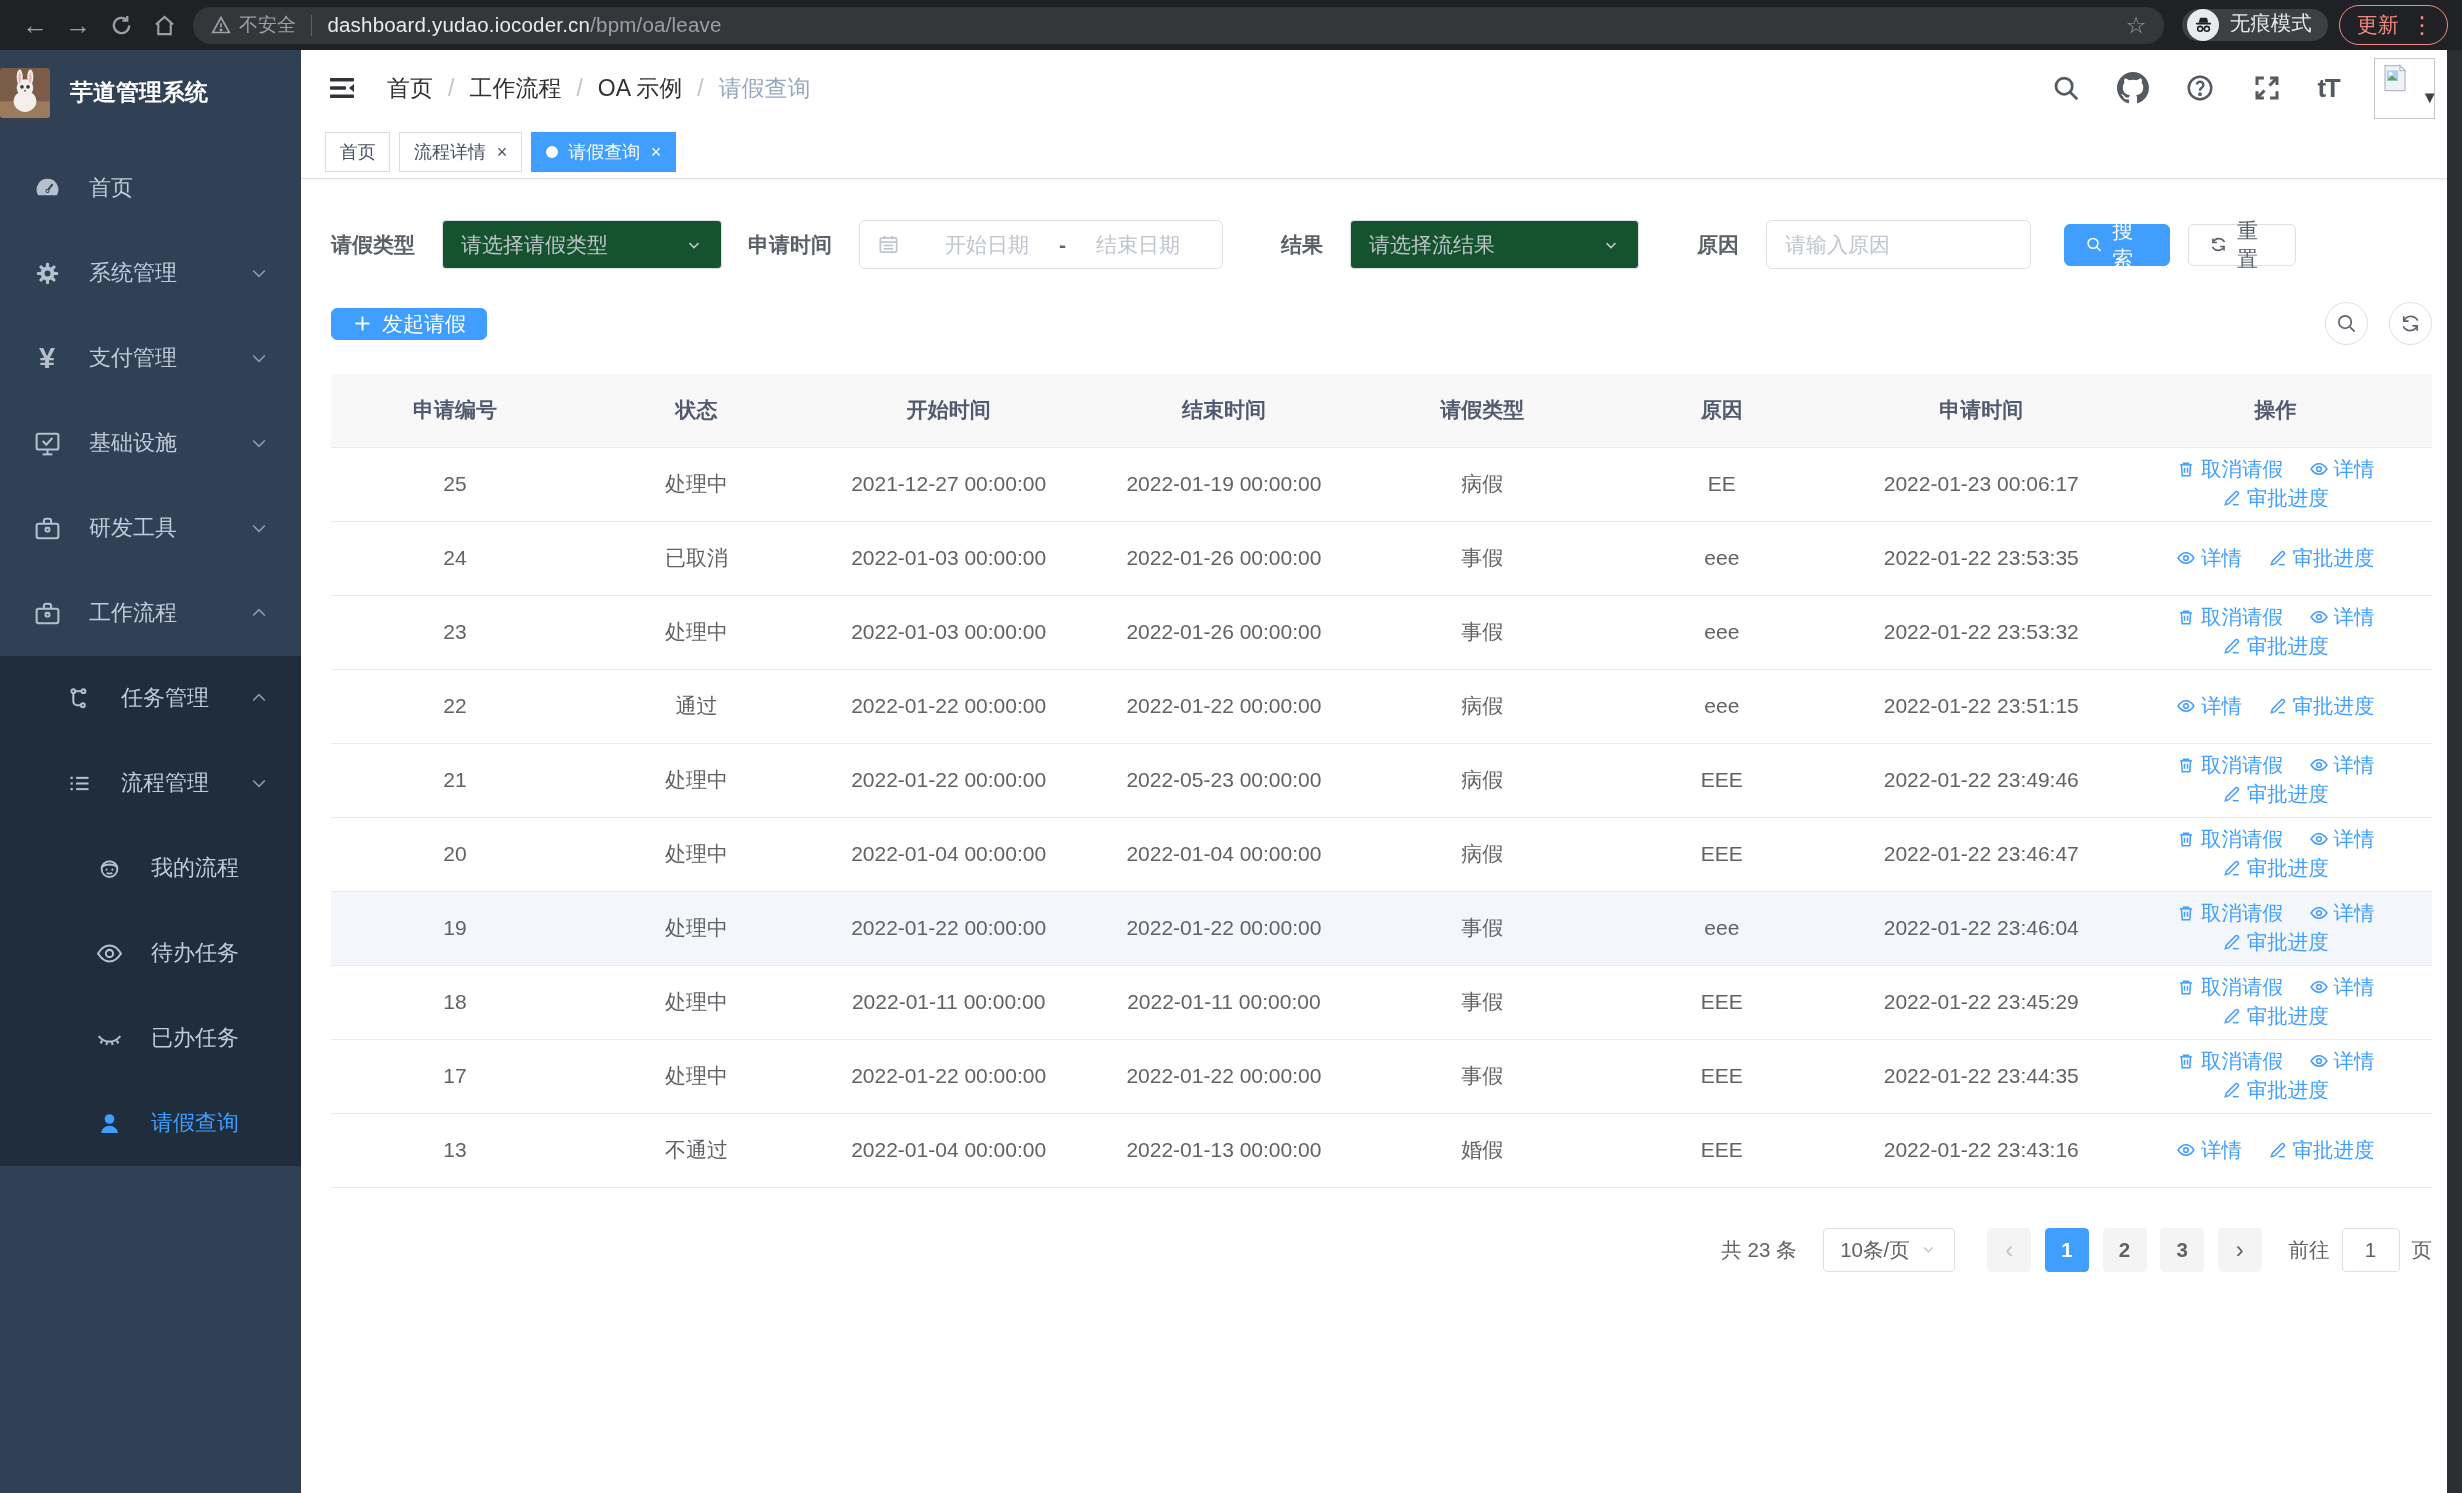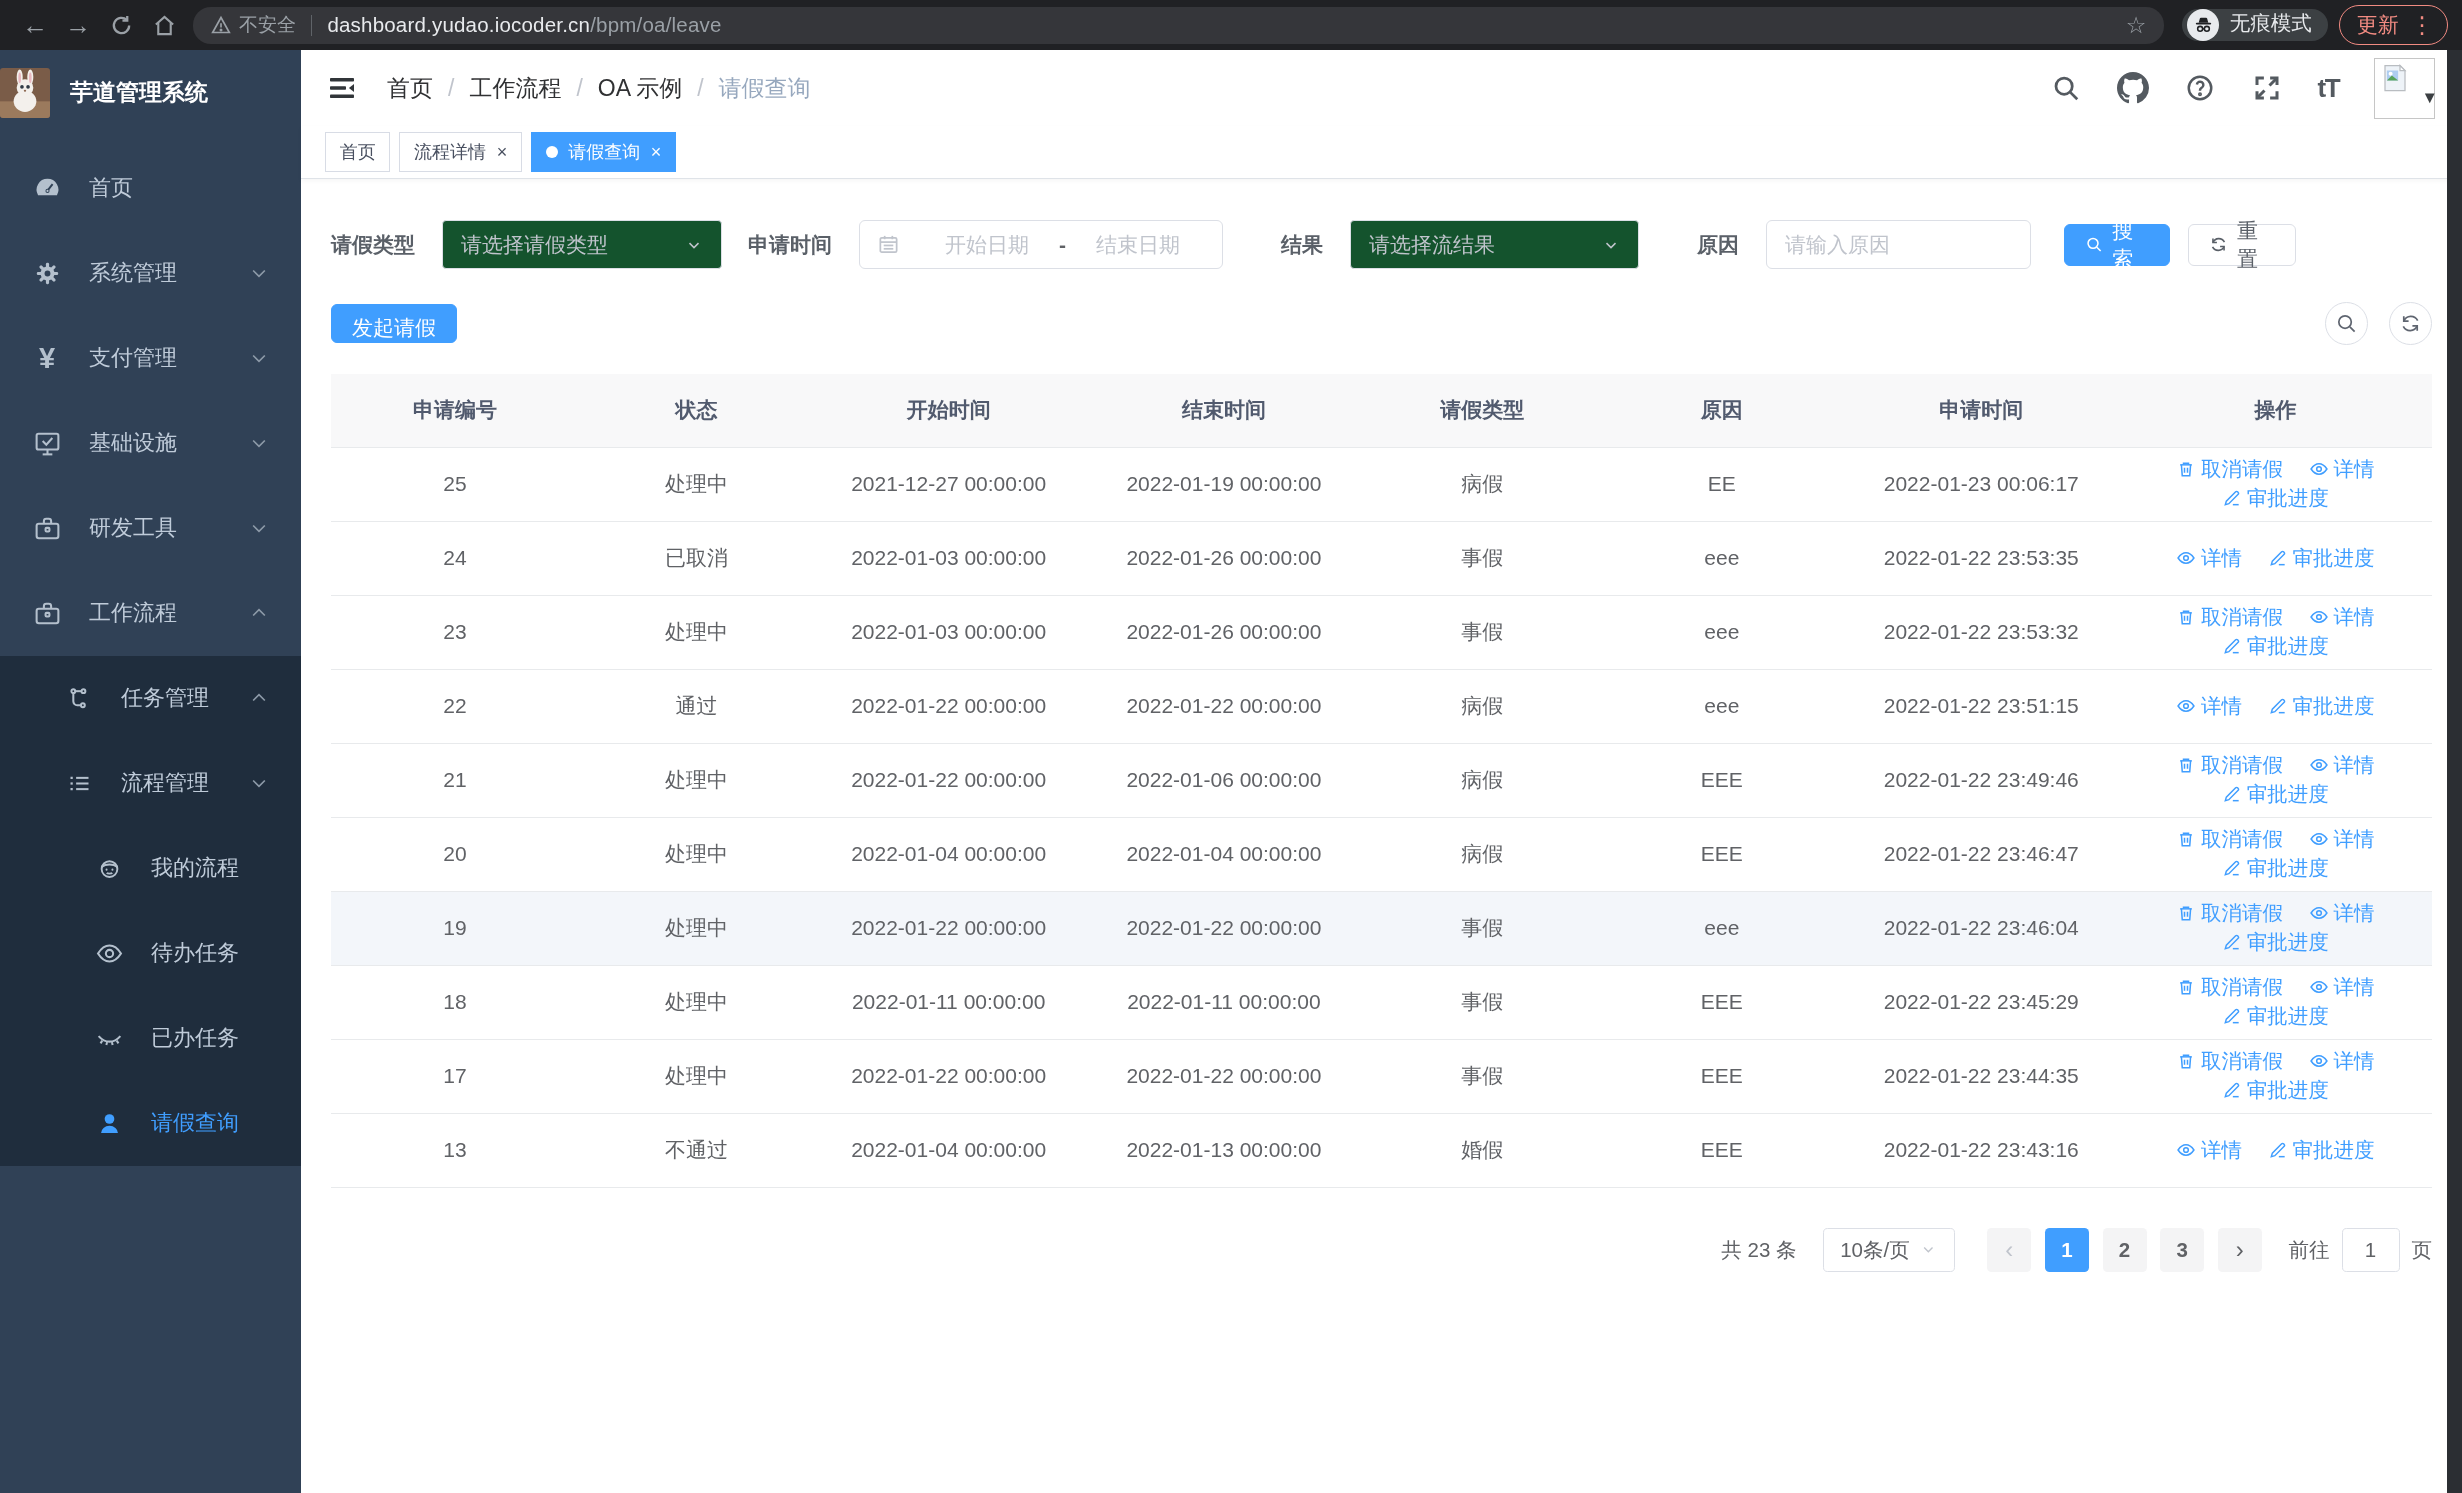--- a/index.html
+++ b/index.html
@@ -77,21 +77,21 @@
   .inp { width:265px; height:49px; border:1.5px solid #dcdfe6; border-radius:6px; display:flex; align-items:center; padding:0 18px; color:#c0c4cc; margin-left:27px; }
   .ml-lg { margin-left:58px; }
   .ml-md { margin-left:26px; }
   .btn { height:42px; border-radius:6px; display:inline-flex; align-items:center; justify-content:center; gap:9px; font-size:21px; cursor:pointer; }
   .btn-primary { background:#409eff; color:#fff; border:1.5px solid #409eff; padding:0 20px; }
   .btn-plain { background:#fff; color:#5a6068; border:1.5px solid #dcdfe6; padding:0 20px; }
   .btn-search { margin-left:33px; width:106px; }
   .btn-reset { margin-left:18px; width:108px; }
 
   .action-row { display:flex; align-items:center; margin-top:33px; }
-  .btn-create { height:39px; padding:0 20px;flex-direction:column; }
+  .btn-create { height:32px; padding:0 20px; }
   .round-tools { margin-left:auto; display:flex; gap:21px; }
   .round-btn { width:43px; height:43px; border-radius:50%; border:1.5px solid #dcdfe6; background:#fff; color:#5f6570; display:flex; align-items:center; justify-content:center; cursor:pointer; }
 
   
   table { width:100%; border-collapse:collapse; margin-top:29px; font-size:21px; color:#606266; table-layout:fixed; }
   thead th { background:#f8f8f9; color:#515a6e; font-weight:700; height:73px; text-align:center; border-bottom:1.5px solid #e8eaec; }
   tbody td { height:74px; text-align:center; border-bottom:1.5px solid #e8eaec; }
   tr.row-highlight { background:#f3f6fa; }
   .op-link { color:#409eff; display:inline-flex; align-items:center; gap:4.6px; margin:0 10px; white-space:nowrap; cursor:pointer; font-size:20.5px; }
   .op-link svg { flex-shrink:0; }
@@ -682,21 +682,21 @@
                     </svg>
                 <span>审批进度</span>
               </span>
             </td>
           </tr>
 
           <tr>
             <td>21</td>
             <td>处理中</td>
             <td>2022-01-22 00:00:00</td>
-            <td>2022-01-06 00:00:00</td>
+            <td>2022-05-23 00:00:00</td>
             <td>病假</td>
             <td>EEE</td>
             <td>2022-01-22 23:49:46</td>
             <td>
               <span class="op-link">
                 <svg width="20" height="20" viewBox="0 0 24 24" fill="none" stroke="currentColor" stroke-width="1.8">
                       <path d="M5 7h14"></path>
                       <path d="M9 7V5h6v2"></path>
                       <path d="M6.5 7l1 13h9l1-13"></path>
                       <line x1="10.2" y1="10.5" x2="10.2" y2="16.5"></line>

